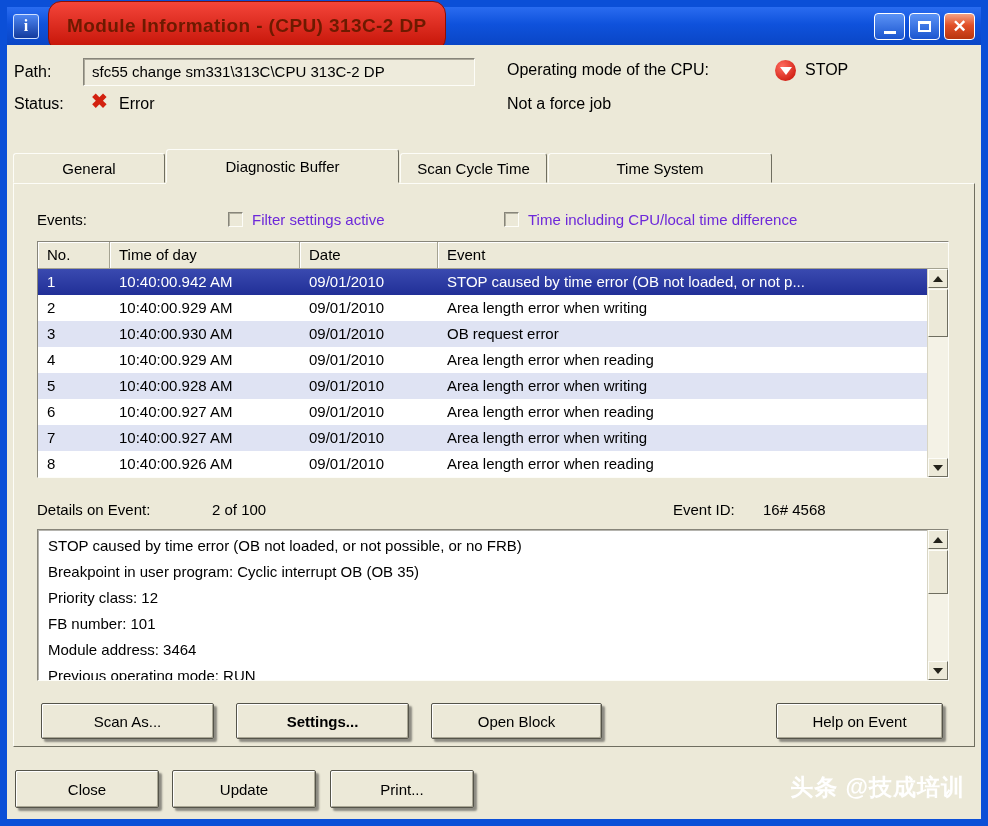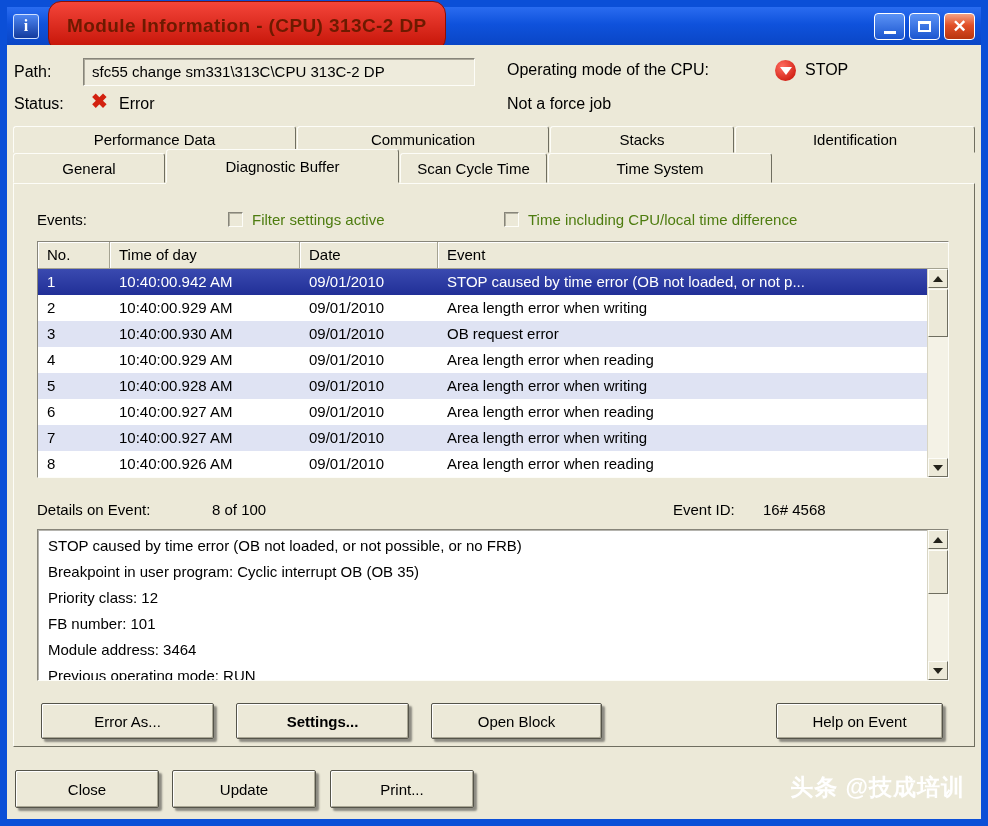--- a/index.html
+++ b/index.html
@@ -83,21 +83,21 @@
   .tab.active { height: 34px; margin-top: -4px; position: relative; z-index: 4; box-shadow: 0 3px 0 #ece9d8; }
 
   
   .panel {
     position: absolute; left: 6px; right: 6px; top: 138px; height: 564px;
     background: #ece9d8;
     border: 1px solid; border-color: #fdfdf8 #6f6e60 #6f6e60 #fdfdf8;
   }
 
   .events-label { position: absolute; left: 23px; top: 27px; }
-  .cb { position: absolute; top: 27px; display: flex; align-items: center; gap: 9px; color: #4d7c0f; }
+  .cb { position: absolute; top: 27px; display: flex; align-items: center; gap: 9px; color: #6d28d9; }
   .cb1 { left: 214px; } .cb2 { left: 490px; }
   .cb-box { width: 15px; height: 15px; background: #ece9d8;
     border: 1px solid; border-color: #87857a #fdfdf8 #fdfdf8 #87857a; box-shadow: inset 1px 1px 0 rgba(90,88,76,.4); }
 
   
   .events-table { position: absolute; left: 23px; top: 57px; width: 912px; height: 237px; background: #fef9c3;
     display: flex; flex-direction: column; }
   .ev-header { display: flex; height: 27px; flex: 0 0 27px; background: #ece9d8; }
   .h-cell { padding: 4px 9px; border-right: 1px solid #a5a392; border-bottom: 1px solid #a5a392;
     box-shadow: inset 1px 1px 0 #fff; white-space: nowrap; overflow: hidden; }
@@ -180,26 +180,20 @@
     <div class="path-field sunken">sfc55 change sm331\313C\CPU 313C-2 DP</div>
     <div class="hlabel" style="left:500px; top:16px;">Operating mode of the  CPU:</div>
     <div class="stop-icon"></div>
     <div class="hlabel" style="left:798px; top:16px;">STOP</div>
 
     <div class="hlabel" style="left:7px; top:50px;">Status:</div>
     <div class="error-icon">✖</div>
     <div class="hlabel" style="left:112px; top:50px;">Error</div>
     <div class="hlabel" style="left:500px; top:50px;">Not a force job</div>
 
-    <div class="tabs-row tabs-row-1">
-        <div class="tab">Performance Data</div>
-        <div class="tab">Communication</div>
-        <div class="tab">Stacks</div>
-        <div class="tab">Identification</div>
-      </div>
     <div class="tabs-row tabs-row-2">
         <div class="tab">General</div>
         <div class="tab active">Diagnostic Buffer</div>
         <div class="tab">Scan Cycle Time</div>
         <div class="tab">Time System</div>
       </div>
 
     <div class="panel">
 
       <div class="events-label">Events:</div>
@@ -280,21 +274,21 @@
             </div>
             <div class="sb-btn">
                 <span class="arr down"></span>
               </div>
           </div>
         </div>
       </div>
 
       <div class="details-row">
         <div class="dlabel" style="left:23px;">Details on Event:</div>
-        <div class="dlabel" style="left:198px;">8 of 100</div>
+        <div class="dlabel" style="left:198px;">2 of 100</div>
         <div class="dlabel" style="left:659px;">Event ID:</div>
         <div class="dlabel" style="left:749px;">16# 4568</div>
       </div>
 
       <div class="details-box sunken">
         <div class="det-lines">
             <div class="det-line">STOP caused by time error (OB not loaded, or not possible, or no FRB)</div>
             <div class="det-line">Breakpoint in user program: Cyclic interrupt OB (OB  35)</div>
             <div class="det-line">Priority class:   12</div>
             <div class="det-line">FB number:   101</div>
@@ -308,21 +302,21 @@
           <div class="sb-track">
             <div class="sb-thumb" style="top:1px; height:44px;"></div>
           </div>
           <div class="sb-btn">
               <span class="arr down"></span>
             </div>
         </div>
       </div>
 
       <div class="action-row">
-        <div class="btn btn-save">Error As...</div>
+        <div class="btn btn-save">Scan As...</div>
         <div class="btn btn-set">Settings...</div>
         <div class="btn btn-open">Open Block</div>
         <div class="btn btn-help">Help on Event</div>
       </div>
     </div>
 
     <div class="btn btn-close">Close</div>
     <div class="btn btn-update">Update</div>
     <div class="btn btn-print">Print...</div>
 

